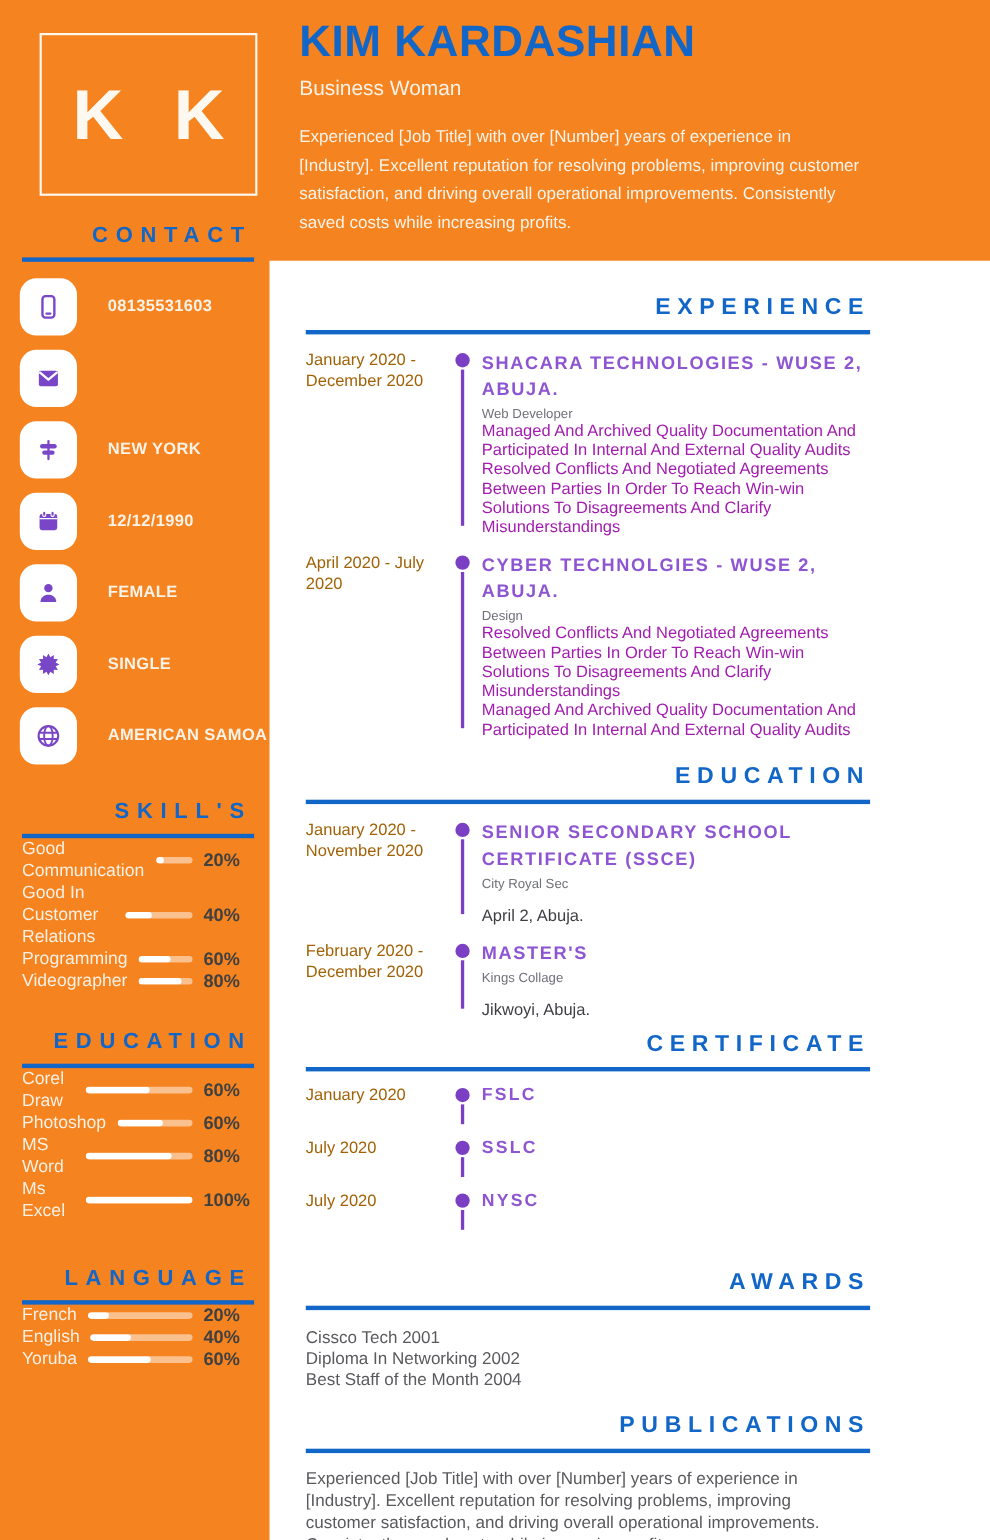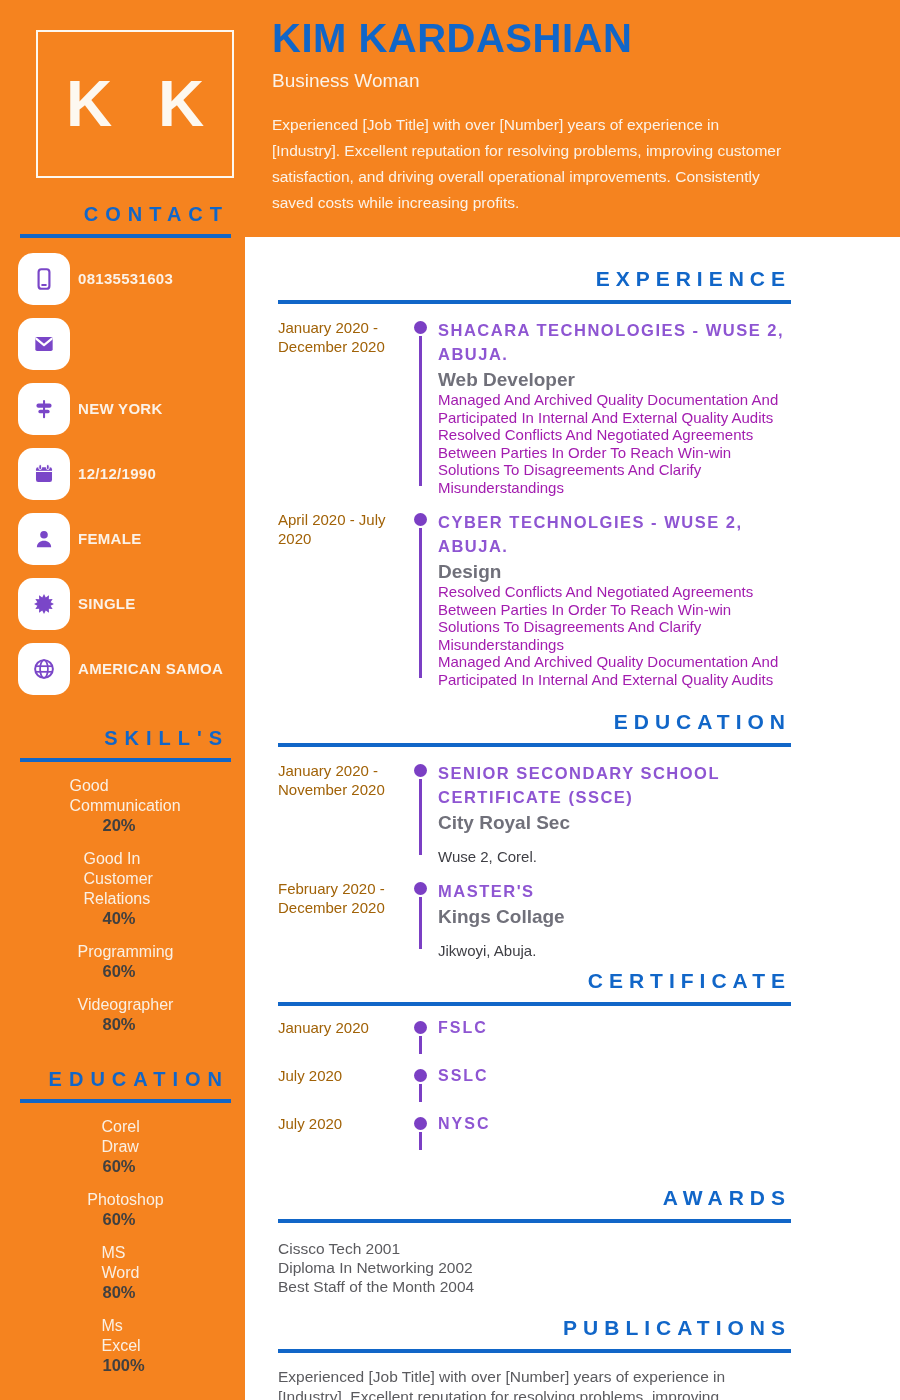--- a/index.html
+++ b/index.html
@@ -21,29 +21,29 @@
   .name{color:#1166C8;font-size:40px;font-weight:800;letter-spacing:.5px;line-height:48px;}
   .job-title{color:#FBF3E9;font-size:19px;margin-top:8px;}
   .summary{color:#FBF3E9;font-size:15.5px;line-height:26px;margin-top:20px;width:512px;}
 
   
   .sidebar{position:absolute;left:0;top:0;width:245px;}
   .side-heading{color:#1166C8;font-size:20px;font-weight:700;letter-spacing:7px;text-align:right;padding-right:16px;}
   .side-rule{height:4px;background:#1166C8;margin:8px 14px 0 20px;}
   .contact-heading{margin-top:203px;}
   .contact-list{margin:15px 0 0 18px;display:flex;flex-direction:column;gap:13px;}
-  .contact-row{display:flex;align-items:center;gap:8px;}
+  .contact-row{display:flex;align-items:center;gap:28px;}
   .icon-box{width:52px;height:52px;background:#ffffff;border-radius:15px;display:flex;align-items:center;justify-content:center;flex:none;}
   .contact-label{color:#FBF2E8;font-size:15px;font-weight:600;letter-spacing:.3px;width:152px;word-break:break-all;line-height:20px;}
 
   .meter-section{margin:0 14px 0 20px;}
   .skills-heading{margin-top:32px;}
   .soft-heading{margin-top:34px;}
   .lang-heading{margin-top:40px;}
-  .meter-row{display:flex;align-items:center;margin-top:14px;flex-direction:column;}
+  .meter-row{display:flex;align-items:center;}
   .meter-label{color:#FAF0E4;font-size:16px;line-height:20px;flex:none;}
   .lw-112{width:112px;}
   .lw-80{width:84px;}
   .lw-48{width:48px;}
   .meter{flex:1;height:6px;background:rgba(255,255,255,.5);border-radius:3px;margin:0 10px;overflow:hidden;}
   .meter-fill{height:100%;background:#ffffff;border-radius:3px;}
   .meter-pct{color:#404040;font-size:16.5px;font-weight:600;width:46px;flex:none;}
 
   
   .main{position:absolute;left:278px;top:237px;width:513px;}
@@ -56,21 +56,21 @@
   .pub-heading{margin-top:20px;}
 
   .t-item{display:flex;margin-top:14px;}
   .t-date{width:130px;flex:none;color:#a16207;font-size:15px;line-height:19px;padding-right:8px;box-sizing:border-box;}
   .t-marker{width:24px;flex:none;display:flex;flex-direction:column;align-items:center;}
   .t-dot{width:13px;height:13px;border-radius:50%;background:#7B3FC4;margin-top:3px;flex:none;}
   .t-line{width:3px;background:#7B3FC4;flex:1;margin-top:2px;margin-bottom:10px;}
   .t-line.stub{flex:none;height:18px;margin-bottom:0;}
   .t-body{flex:1;padding-left:6px;}
   .t-title{color:#8E55D2;font-size:16.5px;font-weight:700;letter-spacing:1.5px;line-height:24px;}
-  .t-role{color:#70707A;font-size:19px;margin-top:3px;font-weight:bold;}
+  .t-role{color:#70707A;font-size:12px;margin-top:3px;}
   .t-desc{color:#a21caf;font-size:15px;line-height:17.5px;}
   .t-loc{color:#3E3E44;font-size:15px;margin-top:14px;}
   .t-item.cert-row{margin-top:12px;}
   .cert-row .t-title{font-size:16px;letter-spacing:2px;line-height:19px;}
   .awards-list{margin-top:16px;color:#5A5A5E;font-size:15.5px;line-height:19px;}
   .pub-text{margin-top:14px;color:#5A5A5E;font-size:15.5px;line-height:20px;width:495px;}
 </style>
 </head>
 <body>
 
@@ -296,21 +296,21 @@
 
   <div class="t-item">
     <div class="t-date">January 2020 - November 2020</div>
     <div class="t-marker">
         <div class="t-dot"></div>
         <div class="t-line"></div>
       </div>
     <div class="t-body">
       <div class="t-title">SENIOR SECONDARY SCHOOL CERTIFICATE (SSCE)</div>
       <div class="t-role">City Royal Sec</div>
-      <div class="t-loc">Wuse 2, Corel.</div>
+      <div class="t-loc">April 2, Abuja.</div>
     </div>
   </div>
 
   <div class="t-item">
     <div class="t-date">February 2020 - December 2020</div>
     <div class="t-marker">
         <div class="t-dot"></div>
         <div class="t-line"></div>
       </div>
     <div class="t-body">

